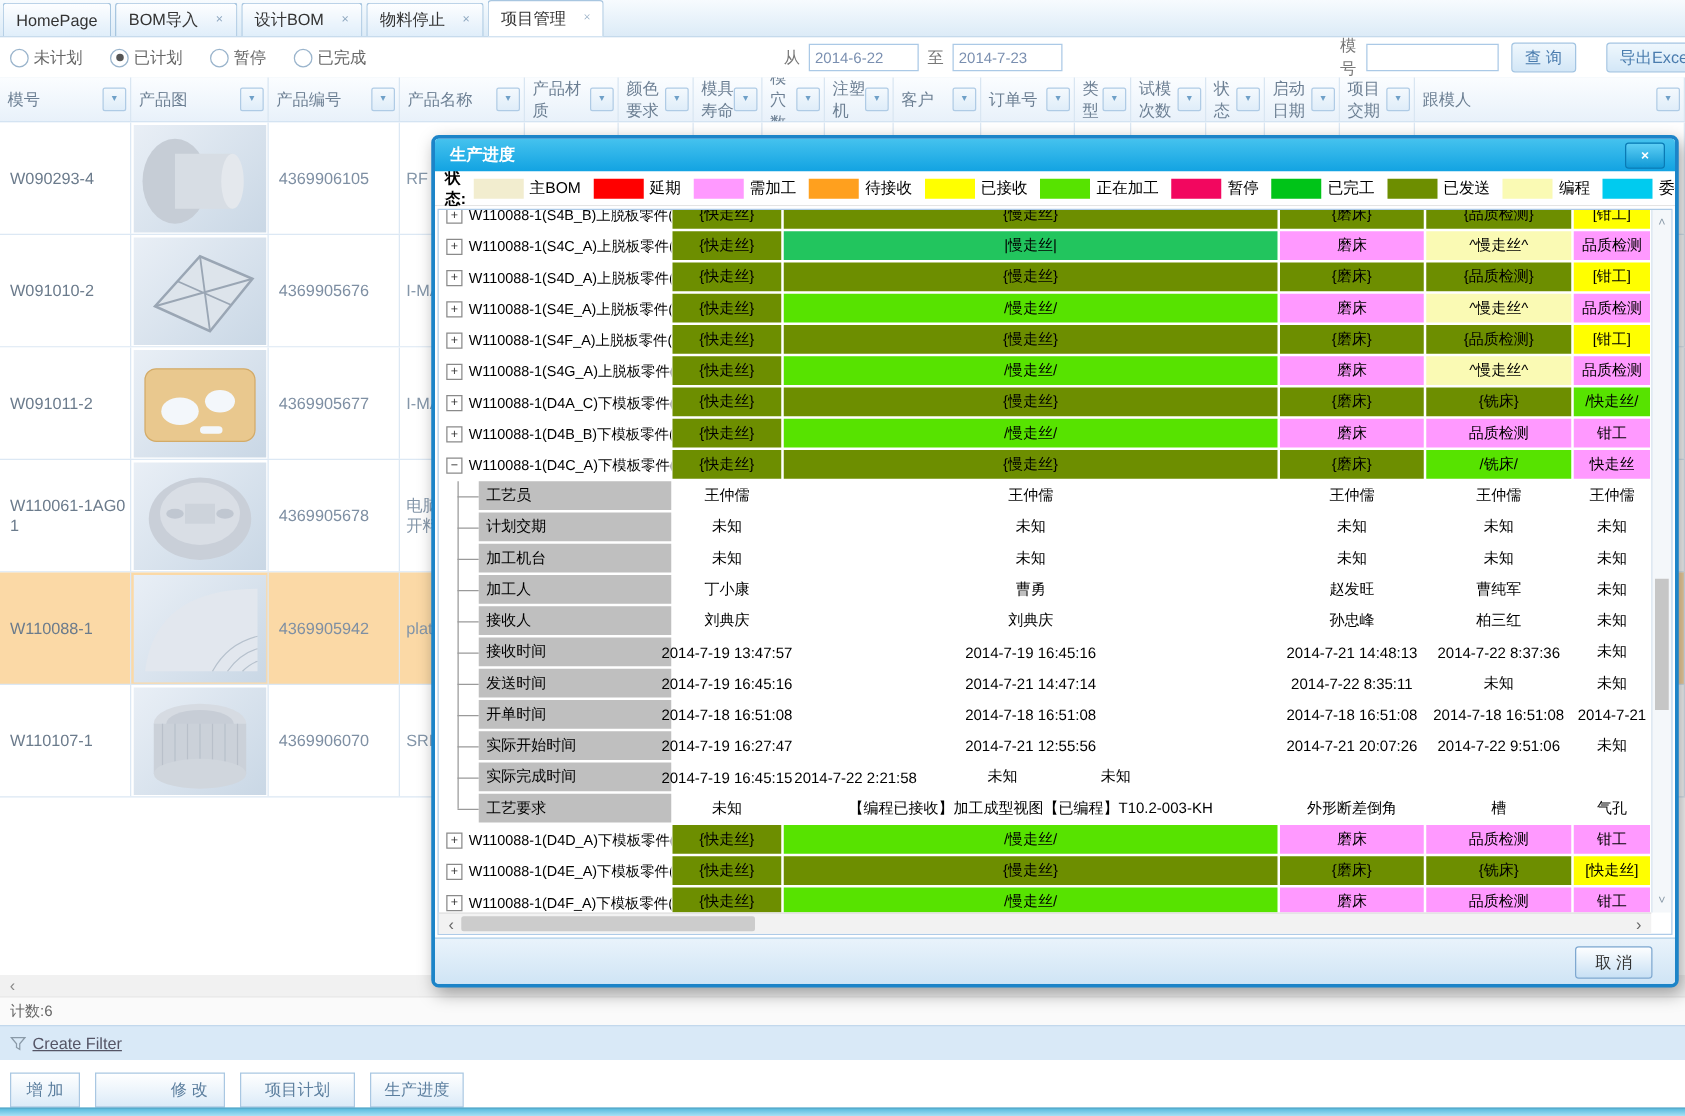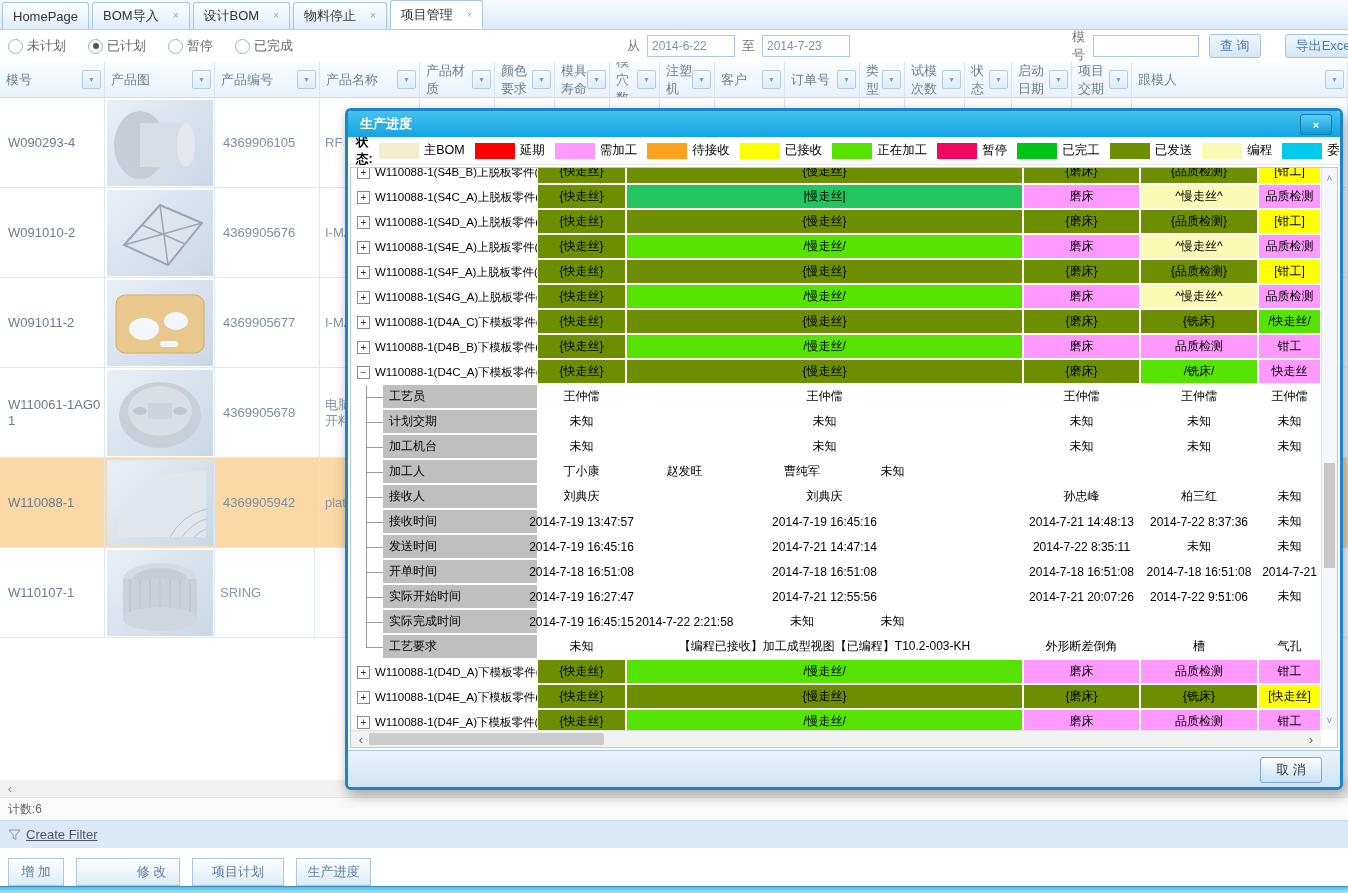--- a/index.html
+++ b/index.html
@@ -423,20 +423,23 @@
         <div class="imgbox">
           <svg width="100" height="80" viewBox="0 0 100 80">
             <ellipse cx="50" cy="26" rx="37" ry="16" fill="#d6dbe2"></ellipse>
             <ellipse cx="50" cy="26" rx="27" ry="11" fill="#c7cdd6"></ellipse>
             <rect x="13" y="26" width="74" height="40" fill="#cbd1d9"></rect>
             <path d="M20 26 v40 M30 26 v40 M40 26 v40 M50 26 v40 M60 26 v40 M70 26 v40 M80 26 v40" stroke="#b9c0ca"></path>
             <ellipse cx="50" cy="66" rx="37" ry="12" fill="#d0d6dd"></ellipse>
           </svg>
         </div>
       </div>
+      <div class="gcell c-part" style="width: 105px;">
+        <span>4369906070</span>
+      </div>
       <div class="gcell c-name" style="width: 100px;">
         <span>SRING</span>
       </div>
       <div class="gcell" style="width: 75px;"></div>
       <div class="gcell" style="width: 60px;"></div>
       <div class="gcell" style="width: 55px;"></div>
       <div class="gcell" style="width: 50px;"></div>
       <div class="gcell" style="width: 55px;"></div>
       <div class="gcell" style="width: 70px;"></div>
       <div class="gcell" style="width: 75px;"></div>
@@ -743,20 +746,21 @@
                   <div class="dval" style="width: 117px;">未知</div>
                   <div class="dval" style="width: 118px;">未知</div>
                   <div class="dval" style="width: 63px;">未知</div>
                 </div>
               </div>
               <div class="drow">
                 <div class="dtick"></div>
                 <div class="dlabel">加工人</div>
                 <div class="dvals">
                   <div class="dval" style="width: 89px;">丁小康</div>
+                  <div class="dval" style="width: 397px;">曹勇</div>
                   <div class="dval" style="width: 117px;">赵发旺</div>
                   <div class="dval" style="width: 118px;">曹纯军</div>
                   <div class="dval" style="width: 63px;">未知</div>
                 </div>
               </div>
               <div class="drow">
                 <div class="dtick"></div>
                 <div class="dlabel">接收人</div>
                 <div class="dvals">
                   <div class="dval" style="width: 89px;">刘典庆</div>

